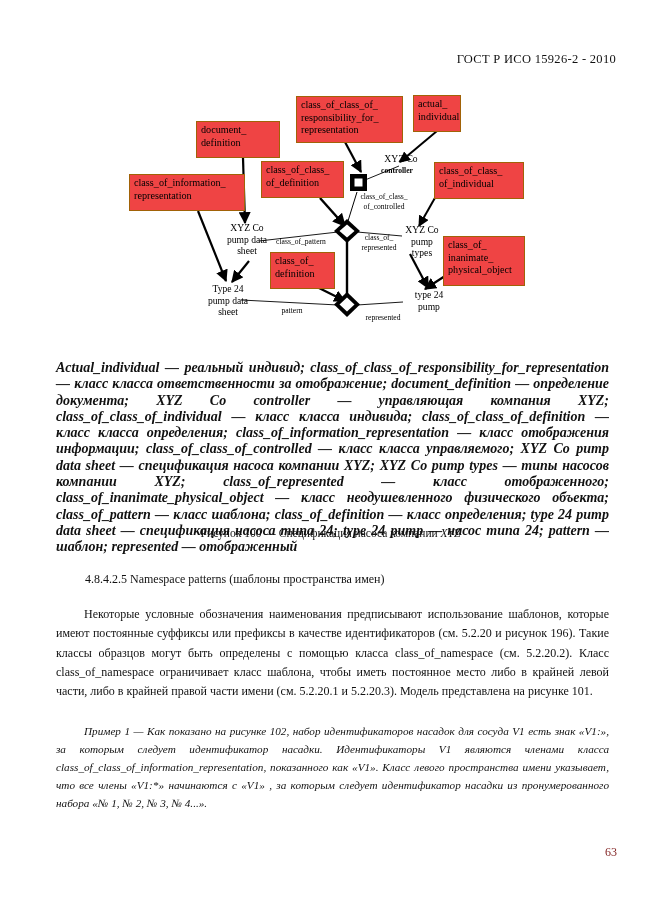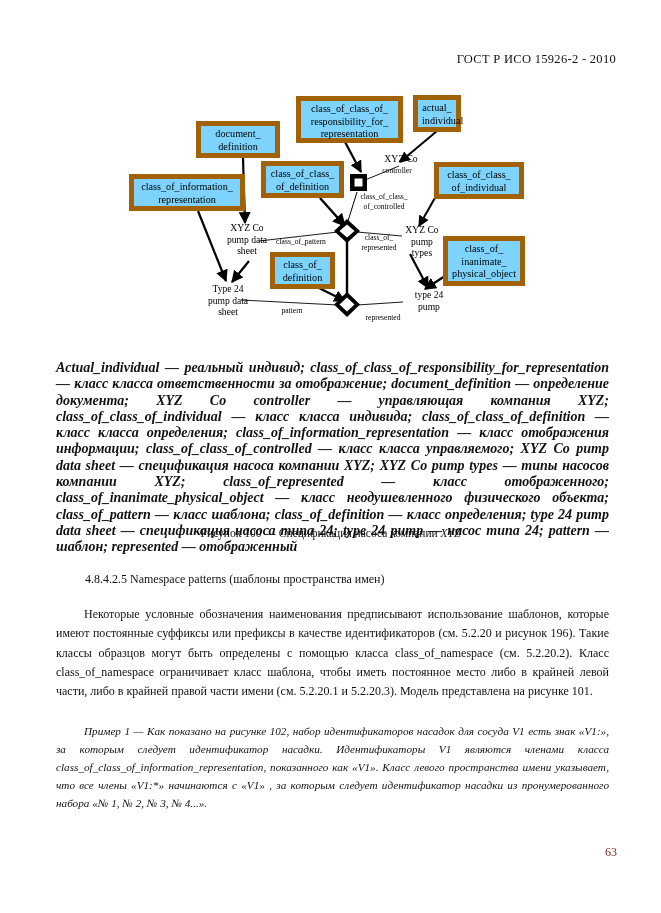--- a/index.html
+++ b/index.html
@@ -41,23 +41,23 @@
     width: 661px;
     height: 260px;
   }
   .figure-svg {
     position: absolute;
     left: 0;
     top: 0;
   }
   .node-box {
     position: absolute;
-    border: 5px solid #a16207;
-    background: #7dd3fc;
-    text-align: center;
+    border: 1px solid #a16207;
+    background: #ef4444;
+    text-align: left;
     font-size: 10.2px;
     line-height: 12.6px;
     padding: 2px 4px 3px 4px;
     box-sizing: border-box;
     white-space: pre-line;
     color: #000;
   }
   .inst-label {
     position: absolute;
     text-align: center;
@@ -218,21 +218,21 @@
 representation</div>
 
     <div class="node-box" style="left:270px; top:166px; width:65px; height:37px;">class_of_
 definition</div>
 
     <div class="node-box" style="left:443px; top:150px; width:82px; height:50px;">class_of_
 inanimate_
 physical_object</div>
 
     <div class="inst-label" style="left:370px; top:67px; width:62px;">XYZ Co</div>
-    <div class="rel-label" style="left:367px; top:80px; width:60px;">controller</div>
+    <div class="rel-label" style="left:367px; top:80px; width:60px;font-weight:bold;">controller</div>
 
     <div class="inst-label" style="left:212px; top:136px; width:70px;">XYZ Co
 pump data
 sheet</div>
 
     <div class="inst-label" style="left:192px; top:197px; width:72px;">Type 24
 pump data
 sheet</div>
 
     <div class="inst-label" style="left:396px; top:138px; width:52px;">XYZ Co

